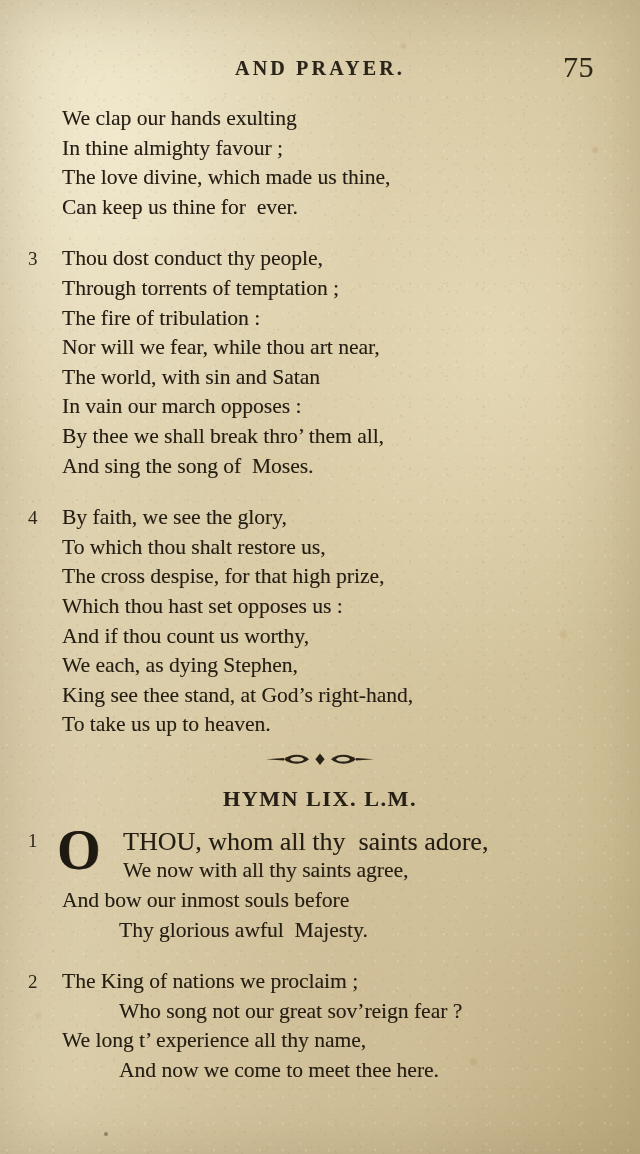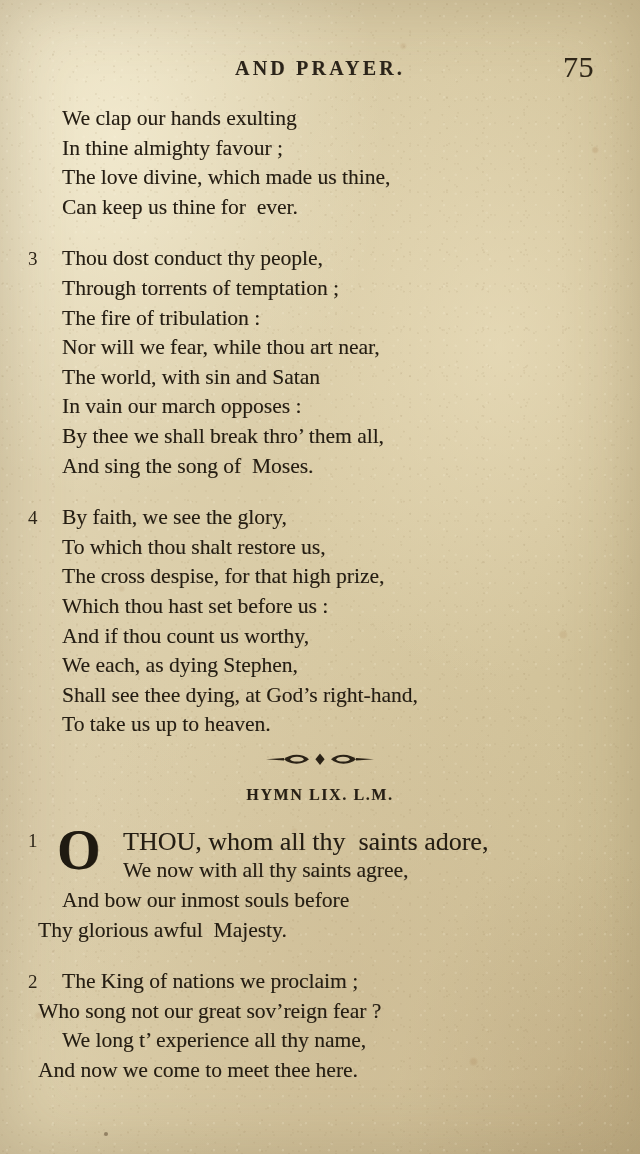--- a/index.html
+++ b/index.html
@@ -120,21 +120,21 @@
   }
   .verse-line {
     position: relative;
     font-size: 21.5px;
     line-height: 29.6px;
     color: #241d13;
     white-space: pre;
     text-shadow: 0.35px 0.25px 0 rgba(55,40,20,0.35);
   }
   .indent-0 { padding-left: 62px; }
-  .indent-1 { padding-left: 38px; }
+  .indent-1 { padding-left: 119px; }
 
   .stanza-num {
     position: absolute;
     left: 28px;
     top: 0;
     width: 22px;
     text-align: left;
     font-size: 19px;
     line-height: 29.6px;
     color: #2c2418;
@@ -152,21 +152,21 @@
     justify-content: center;
   }
 
   
   .hymn-title {
     position: absolute;
     top: 786px;
     left: 0;
     right: 0;
     text-align: center;
-    font-size: 16px;
+    font-size: 22px;
     font-weight: bold;
     letter-spacing: 1.6px;
     color: #261f15;
     text-shadow: 0.4px 0.3px 0 rgba(55,40,20,0.32);
   }
 
   
   .hymn-body {
     position: absolute;
     top: 826px;
@@ -251,24 +251,24 @@
             <div class="verse-line indent-0">The world, with sin and Satan</div>
             <div class="verse-line indent-0">In vain our march opposes :</div>
             <div class="verse-line indent-0">By thee we shall break thro’ them all,</div>
             <div class="verse-line indent-0">And sing the song of  Moses.</div>
           </div>
           <div class="stanza">
             <div class="stanza-num">4</div>
             <div class="verse-line indent-0">By faith, we see the glory,</div>
             <div class="verse-line indent-0">To which thou shalt restore us,</div>
             <div class="verse-line indent-0">The cross despise, for that high prize,</div>
-            <div class="verse-line indent-0">Which thou hast set before us :</div>
+            <div class="verse-line indent-0">Which thou hast set opposes us :</div>
             <div class="verse-line indent-0">And if thou count us worthy,</div>
             <div class="verse-line indent-0">We each, as dying Stephen,</div>
-            <div class="verse-line indent-0">Shall see thee dying, at God’s right-hand,</div>
+            <div class="verse-line indent-0">King see thee stand, at God’s right-hand,</div>
             <div class="verse-line indent-0">To take us up to heaven.</div>
           </div>
         </div>
     </div>
 
     <div class="ornament">
       <svg width="112" height="18" viewBox="0 0 112 18" aria-hidden="true">
         <g fill="#2a2216">
           <path d="M2 9.2 L20 8.0 L20 10.4 Z"></path>
           <path d="M20 9.2 C26 3.6, 38 3.0, 45 9.2 C38 15.4, 26 14.8, 20 9.2 Z"></path>

